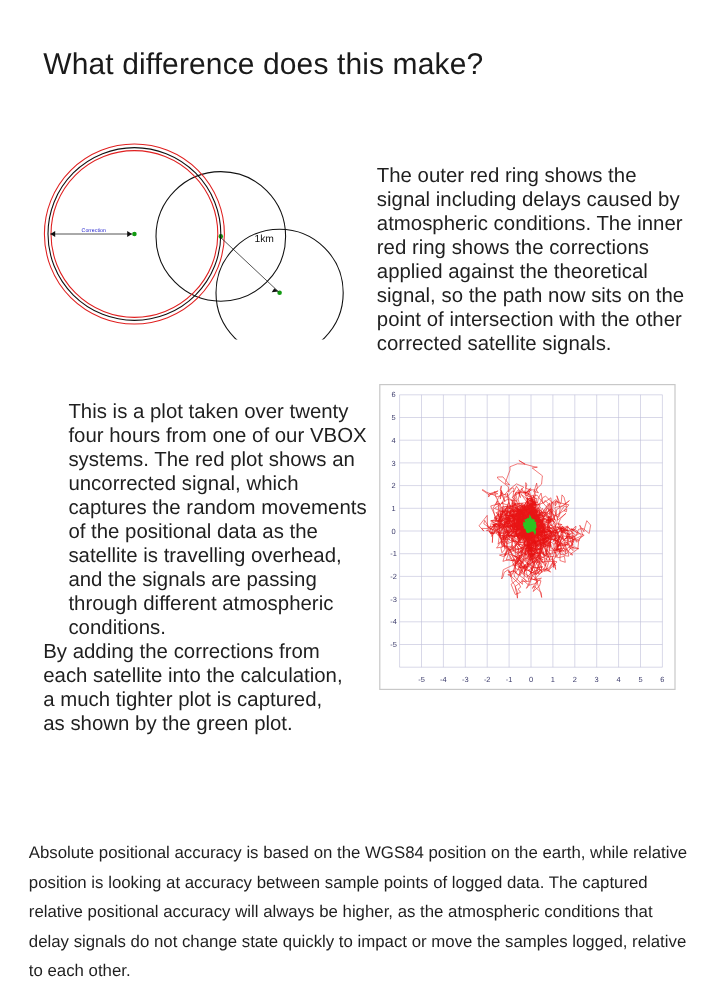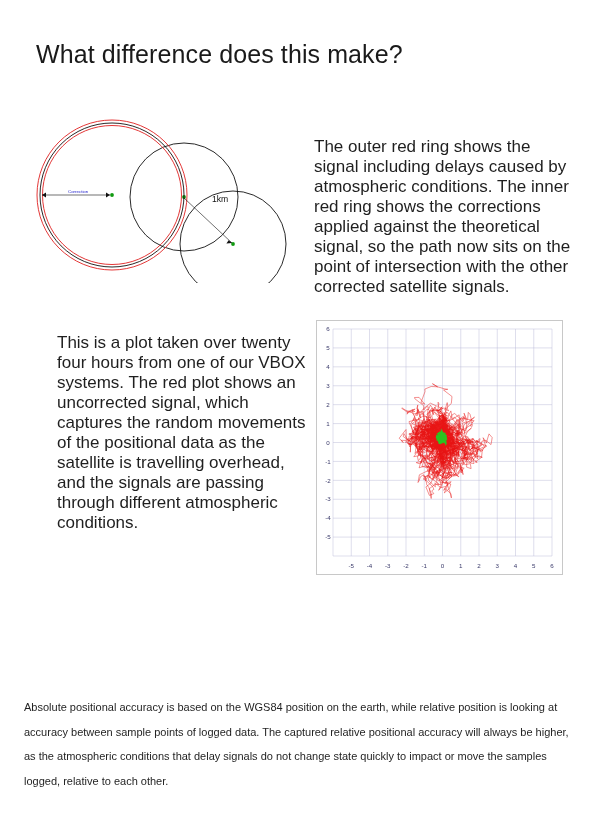--- a/index.html
+++ b/index.html
@@ -49,21 +49,21 @@
   }
   #para-green {
     left: 36px;
     top: 516px;
     width: 250px;
   }
   #para-absolute {
     left: 24px;
     top: 684px;
     width: 556px;
-    font-size: 11px;
+    font-size: 14px;
     line-height: 24.5px;
   }
 
   
   #diagram-circles {
     position: absolute;
     left: 20px;
     top: 78px;
     width: 285px;
     height: 205px;
@@ -112,20 +112,21 @@
       <line x1="164" y1="120" x2="212" y2="165" stroke="#111111" stroke-width="0.6"></line>
       <path d="M212 165 l-5.6 0.6 l2.2 -3.4 z" fill="#111111"></path>
       <text x="192" y="124" font-family="Liberation Sans, sans-serif" font-size="8.6" fill="#111111">1km</text>
     </svg>
   </div>
 
   <p class="body-text" id="para-ring">The outer red ring shows the signal including delays caused by atmospheric conditions. The inner red ring shows the corrections applied against the theoretical signal, so the path now sits on the point of intersection with the other corrected satellite signals.</p>
 
   <p class="body-text" id="para-plot">This is a plot taken over twenty four hours from one of our VBOX systems. The red plot shows an uncorrected signal, which captures the random movements of the positional data as the satellite is travelling overhead, and the signals are passing through different atmospheric conditions.</p>
 
+  <p class="body-text" id="para-green">By adding the corrections from each satellite into the calculation, a much tighter plot is captured, as shown by the green plot.</p>
 
   <div id="plot-wrap">
     <svg id="plot-svg" width="243" height="251" viewBox="0 0 243 251" xmlns="http://www.w3.org/2000/svg">
         <line x1="16" y1="235" x2="16" y2="8" stroke="#bdbdd8" stroke-width="0.5"></line>
         <line x1="34.25" y1="235" x2="34.25" y2="8" stroke="#bdbdd8" stroke-width="0.5"></line>
         <line x1="52.5" y1="235" x2="52.5" y2="8" stroke="#bdbdd8" stroke-width="0.5"></line>
         <line x1="70.75" y1="235" x2="70.75" y2="8" stroke="#bdbdd8" stroke-width="0.5"></line>
         <line x1="89" y1="235" x2="89" y2="8" stroke="#bdbdd8" stroke-width="0.5"></line>
         <line x1="107.25" y1="235" x2="107.25" y2="8" stroke="#bdbdd8" stroke-width="0.5"></line>
         <line x1="125.5" y1="235" x2="125.5" y2="8" stroke="#bdbdd8" stroke-width="0.5"></line>

